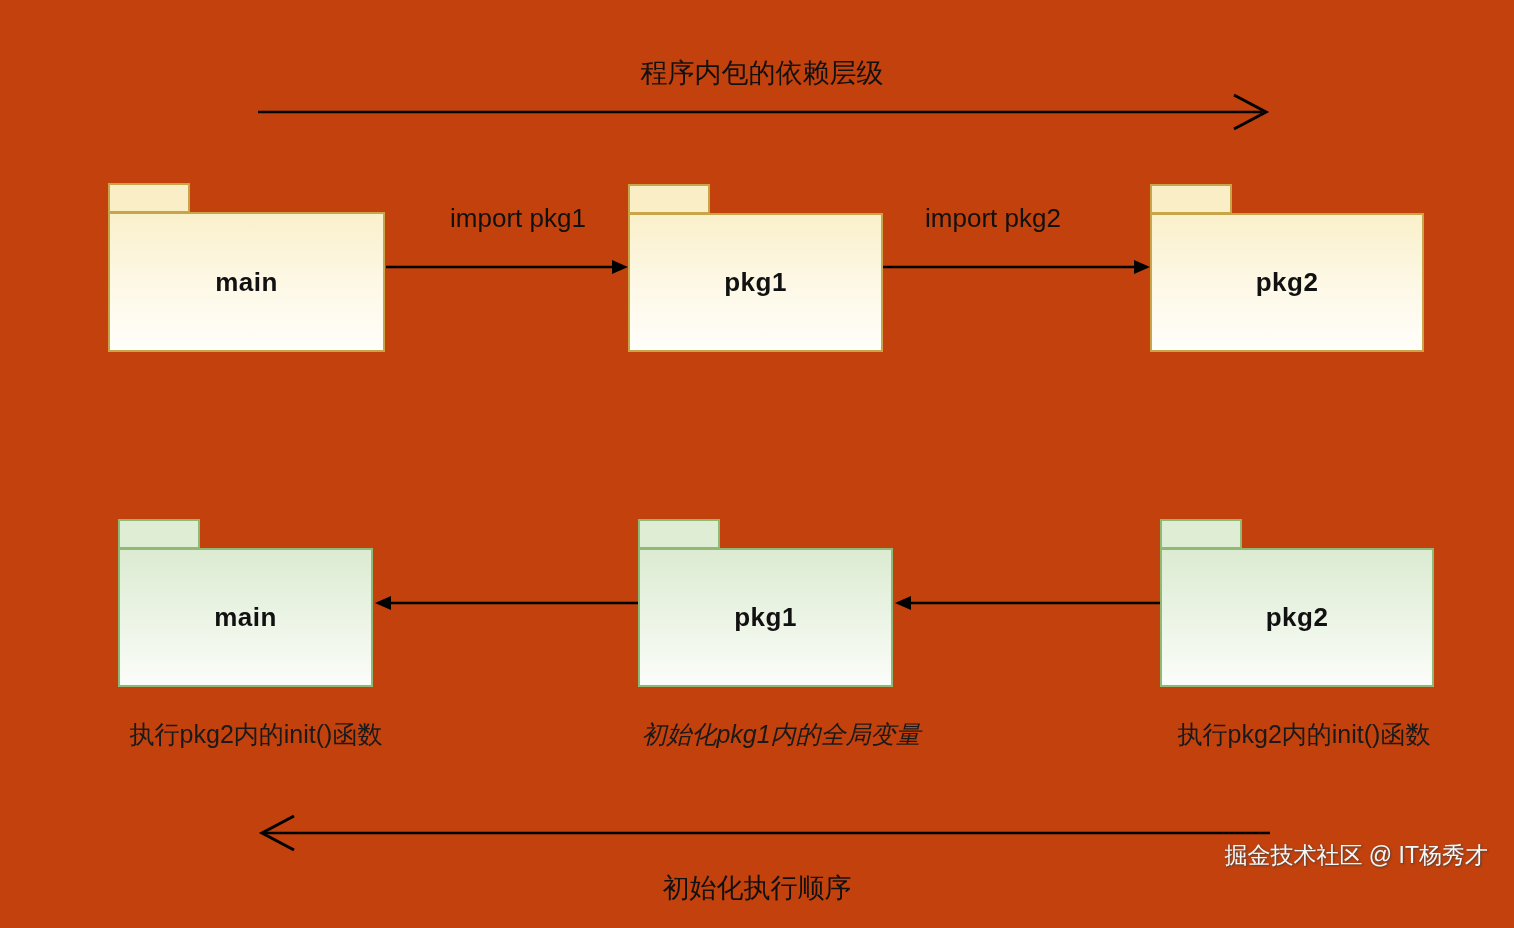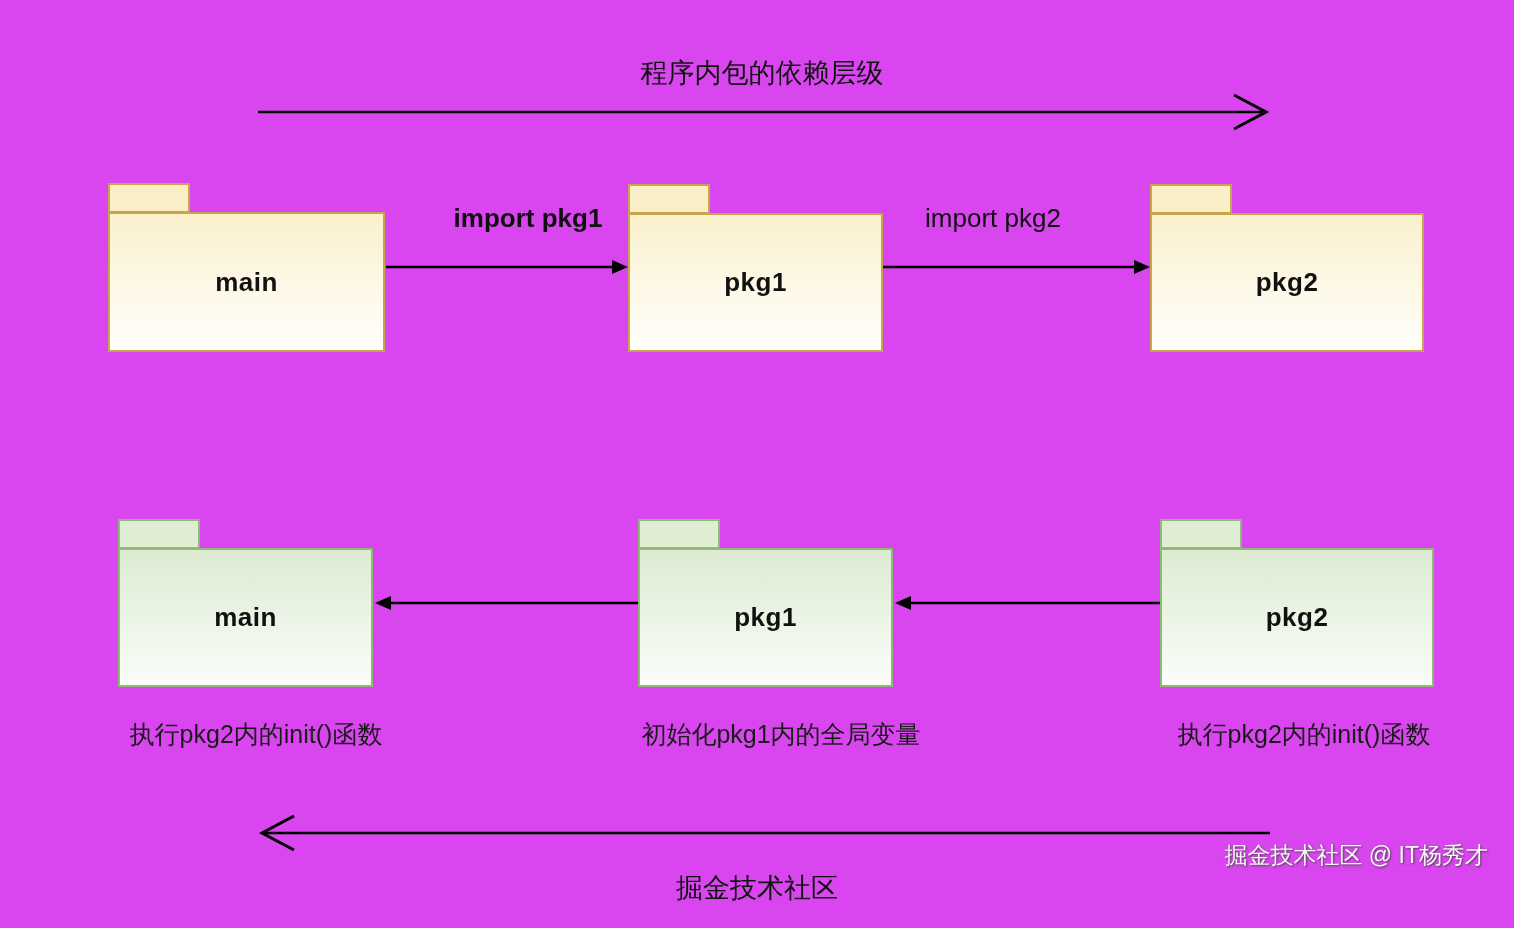--- a/index.html
+++ b/index.html
@@ -5,21 +5,21 @@
   html, body {
     margin: 0;
     padding: 0;
     background: #ffffff;
     font-family: "Liberation Sans", "DejaVu Sans", sans-serif;
   }
   .canvas {
     position: relative;
     width: 1514px;
     height: 928px;
-    background: #d946ef;
+    background: #c2410c;
     overflow: hidden;
   }
   .abs { position: absolute; }
 
   .title {
     color: #111111;
     font-size: 27px;
     text-align: center;
     white-space: nowrap;
   }
@@ -117,21 +117,21 @@
     </div>
   </div>
 
   <div class="folder yellow" style="left: 1150px; top: 184px; width: 274px; height: 168px;">
     <div class="tab"></div>
     <div class="fbody">
       <span class="plabel">pkg2</span>
     </div>
   </div>
 
-  <div class="import-label" style="left: 396px; top: 203px; width: 264px; font-weight: bold;">import pkg1</div>
+  <div class="import-label" style="left: 386px; top: 203px; width: 264px;">import pkg1</div>
   <svg class="abs" style="left: 386px; top: 257px;" width="242" height="20">
     <line x1="0" y1="10" x2="228" y2="10" stroke="#000" stroke-width="2.6"></line>
     <polygon points="226,3 242,10 226,17" fill="#000"></polygon>
   </svg>
 
   <div class="import-label" style="left: 883px; top: 203px; width: 220px;">import pkg2</div>
   <svg class="abs" style="left: 883px; top: 257px;" width="267" height="20">
     <line x1="0" y1="10" x2="253" y2="10" stroke="#000" stroke-width="2.6"></line>
     <polygon points="251,3 267,10 251,17" fill="#000"></polygon>
   </svg>
@@ -162,29 +162,29 @@
     <polygon points="16,3 0,10 16,17" fill="#000"></polygon>
   </svg>
   <svg class="abs" style="left: 895px; top: 593px;" width="265" height="20">
     <line x1="14" y1="10" x2="265" y2="10" stroke="#000" stroke-width="2.6"></line>
     <polygon points="16,3 0,10 16,17" fill="#000"></polygon>
   </svg>
 
   <div class="note" style="left: 56px; top: 715px;">
     <div>执行pkg2内的init()函数</div>
   </div>
-  <div class="note" style="left: 581px; top: 715px;">
+  <div class="note" style="left: 581px; top: 715px; font-style: italic;">
     <div>初始化pkg1内的全局变量</div>
   </div>
   <div class="note" style="left: 1104px; top: 715px;">
     <div>执行pkg2内的init()函数</div>
   </div>
 
   <svg class="abs" style="left: 258px; top: 811px;" width="1012" height="44">
     <line x1="6" y1="22" x2="1012" y2="22" stroke="#000" stroke-width="2.6"></line>
     <polyline points="36,5 4,22 36,39" fill="none" stroke="#000" stroke-width="3"></polyline>
   </svg>
 
-  <div class="title abs" style="left: 457px; top: 870px; width: 600px;">掘金技术社区</div>
+  <div class="title abs" style="left: 457px; top: 870px; width: 600px;">初始化执行顺序</div>
 
   <div class="watermark">掘金技术社区 @ IT杨秀才</div>
 
 </div>
 
 </body></html>

